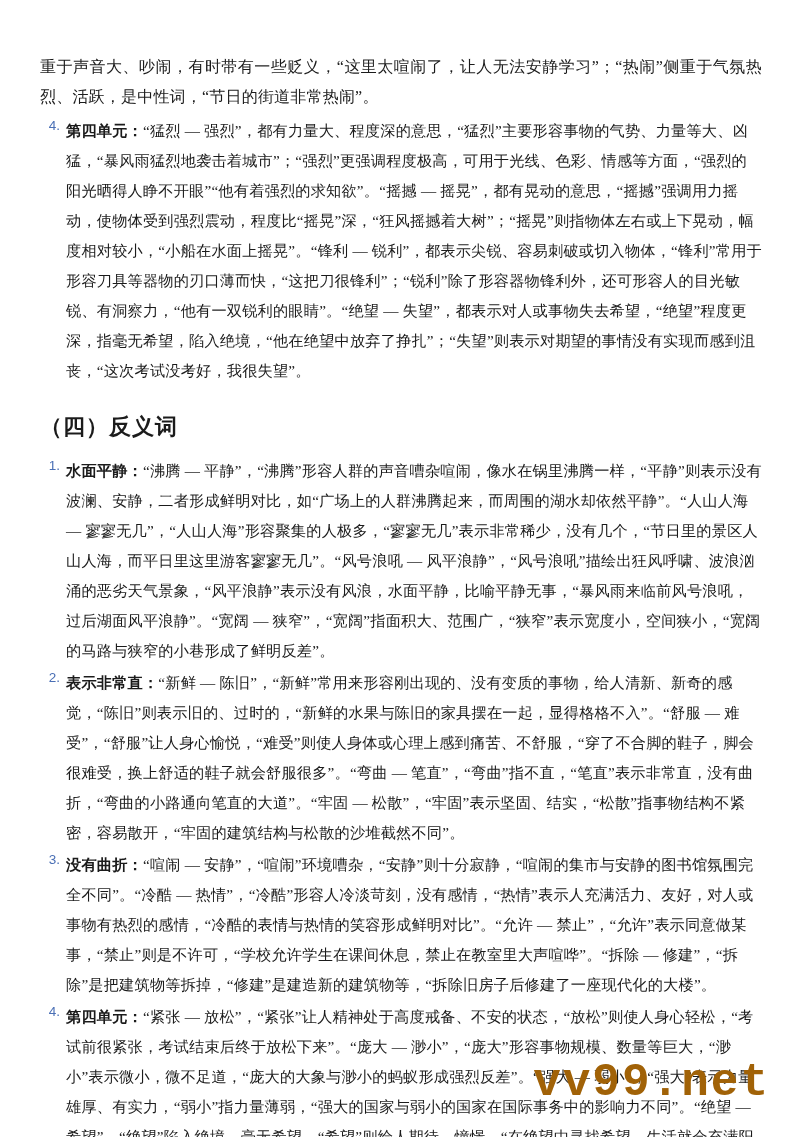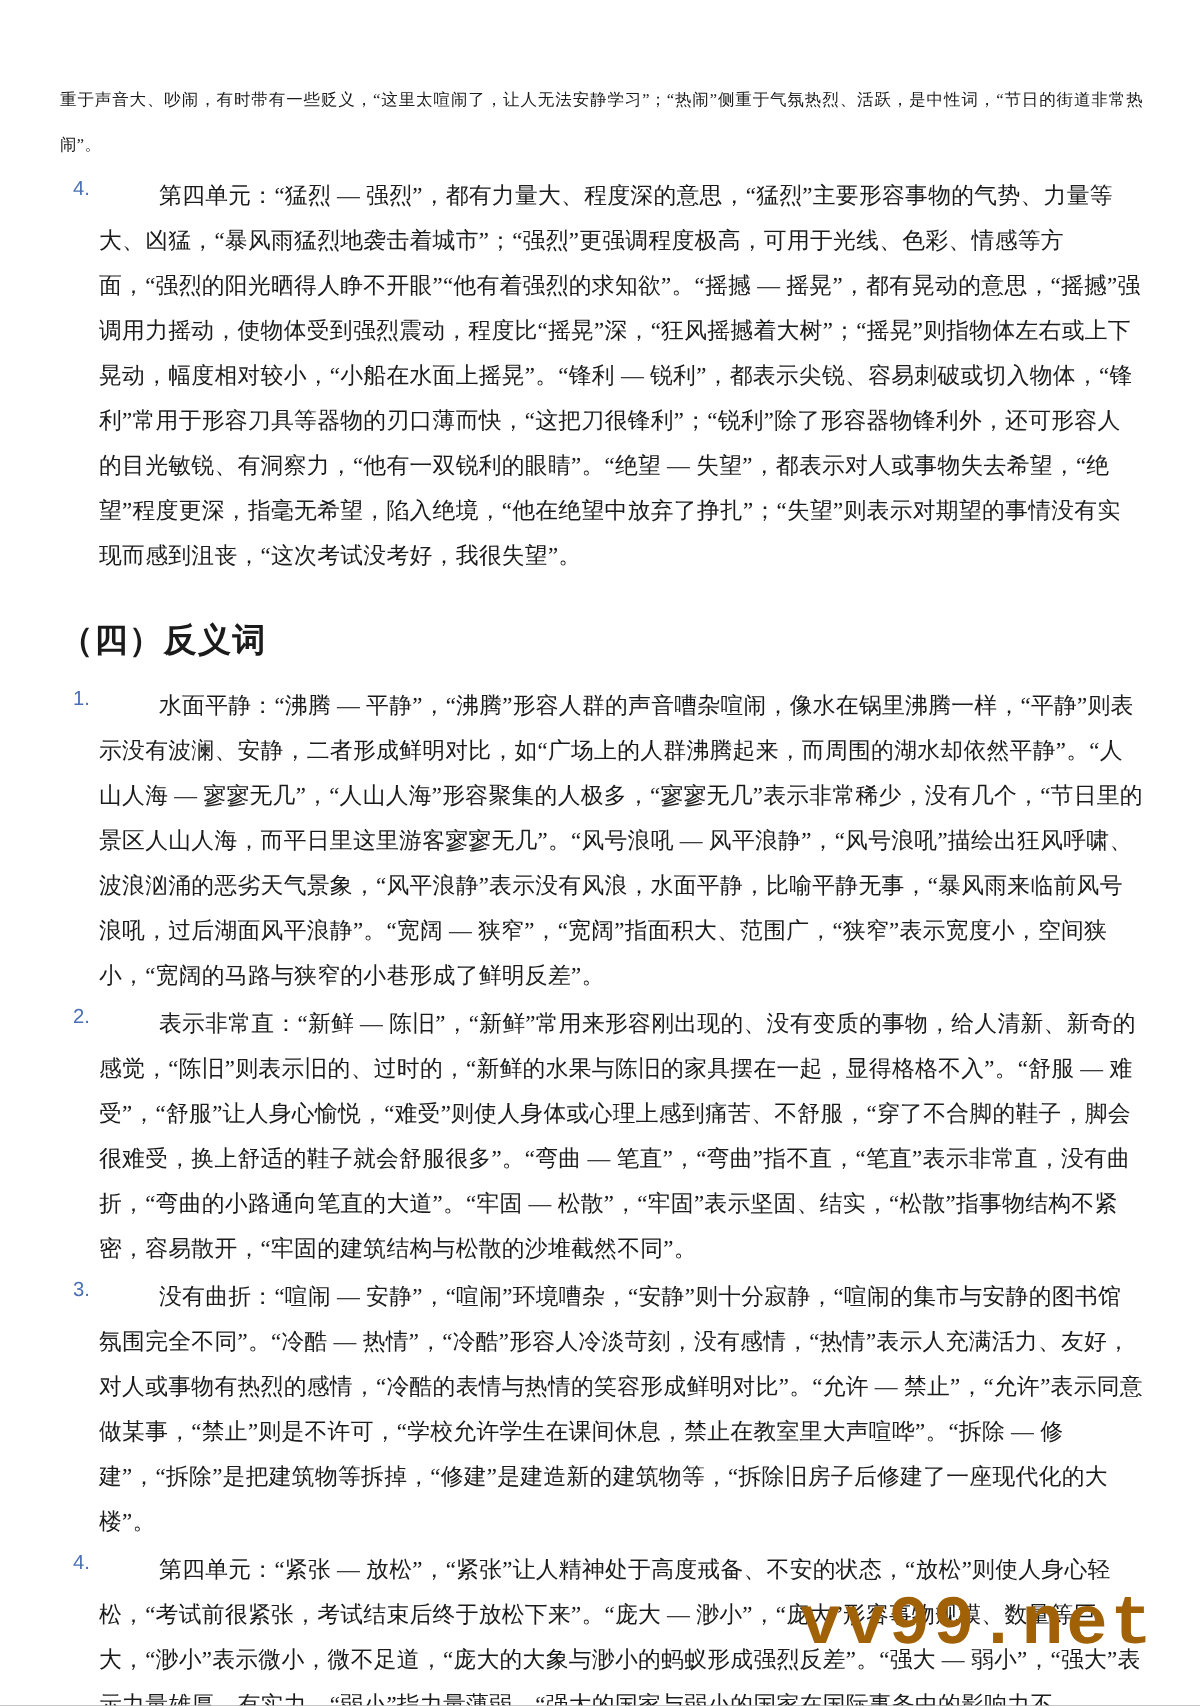--- a/index.html
+++ b/index.html
@@ -17,21 +17,21 @@
     font-family: "Liberation Serif", "DejaVu Serif", serif;
     color: #1b1b1b;
   }
   .content {
     position: absolute;
     left: 40px;
     top: 52px;
     width: 722px;
   }
   .para-cont {
-    font-size: 11px;
+    font-size: 16px;
     line-height: 30px;
     text-align: justify;
     text-justify: inter-ideograph;
     margin: 0 0 4px 0;
     letter-spacing: 0.2px;
   }
   .list {
     margin: 0;
     padding: 0;
     list-style: none;
@@ -52,22 +52,21 @@
     font-family: "Liberation Sans", sans-serif;
   }
   .item-body {
     font-size: 15.2px;
     line-height: 30px;
     text-align: justify;
     text-justify: inter-ideograph;
     letter-spacing: 0.2px;
   }
   .lead {
-    font-weight: normal;
-    margin-left: 40px;
+    font-weight: bold;
   }
   .section-title {
     font-size: 22px;
     font-weight: bold;
     margin: 26px 0 14px 0;
     letter-spacing: 1px;
     font-family: Liberation Sans, sans-serif;
   }
   .watermark {
     position: absolute;

